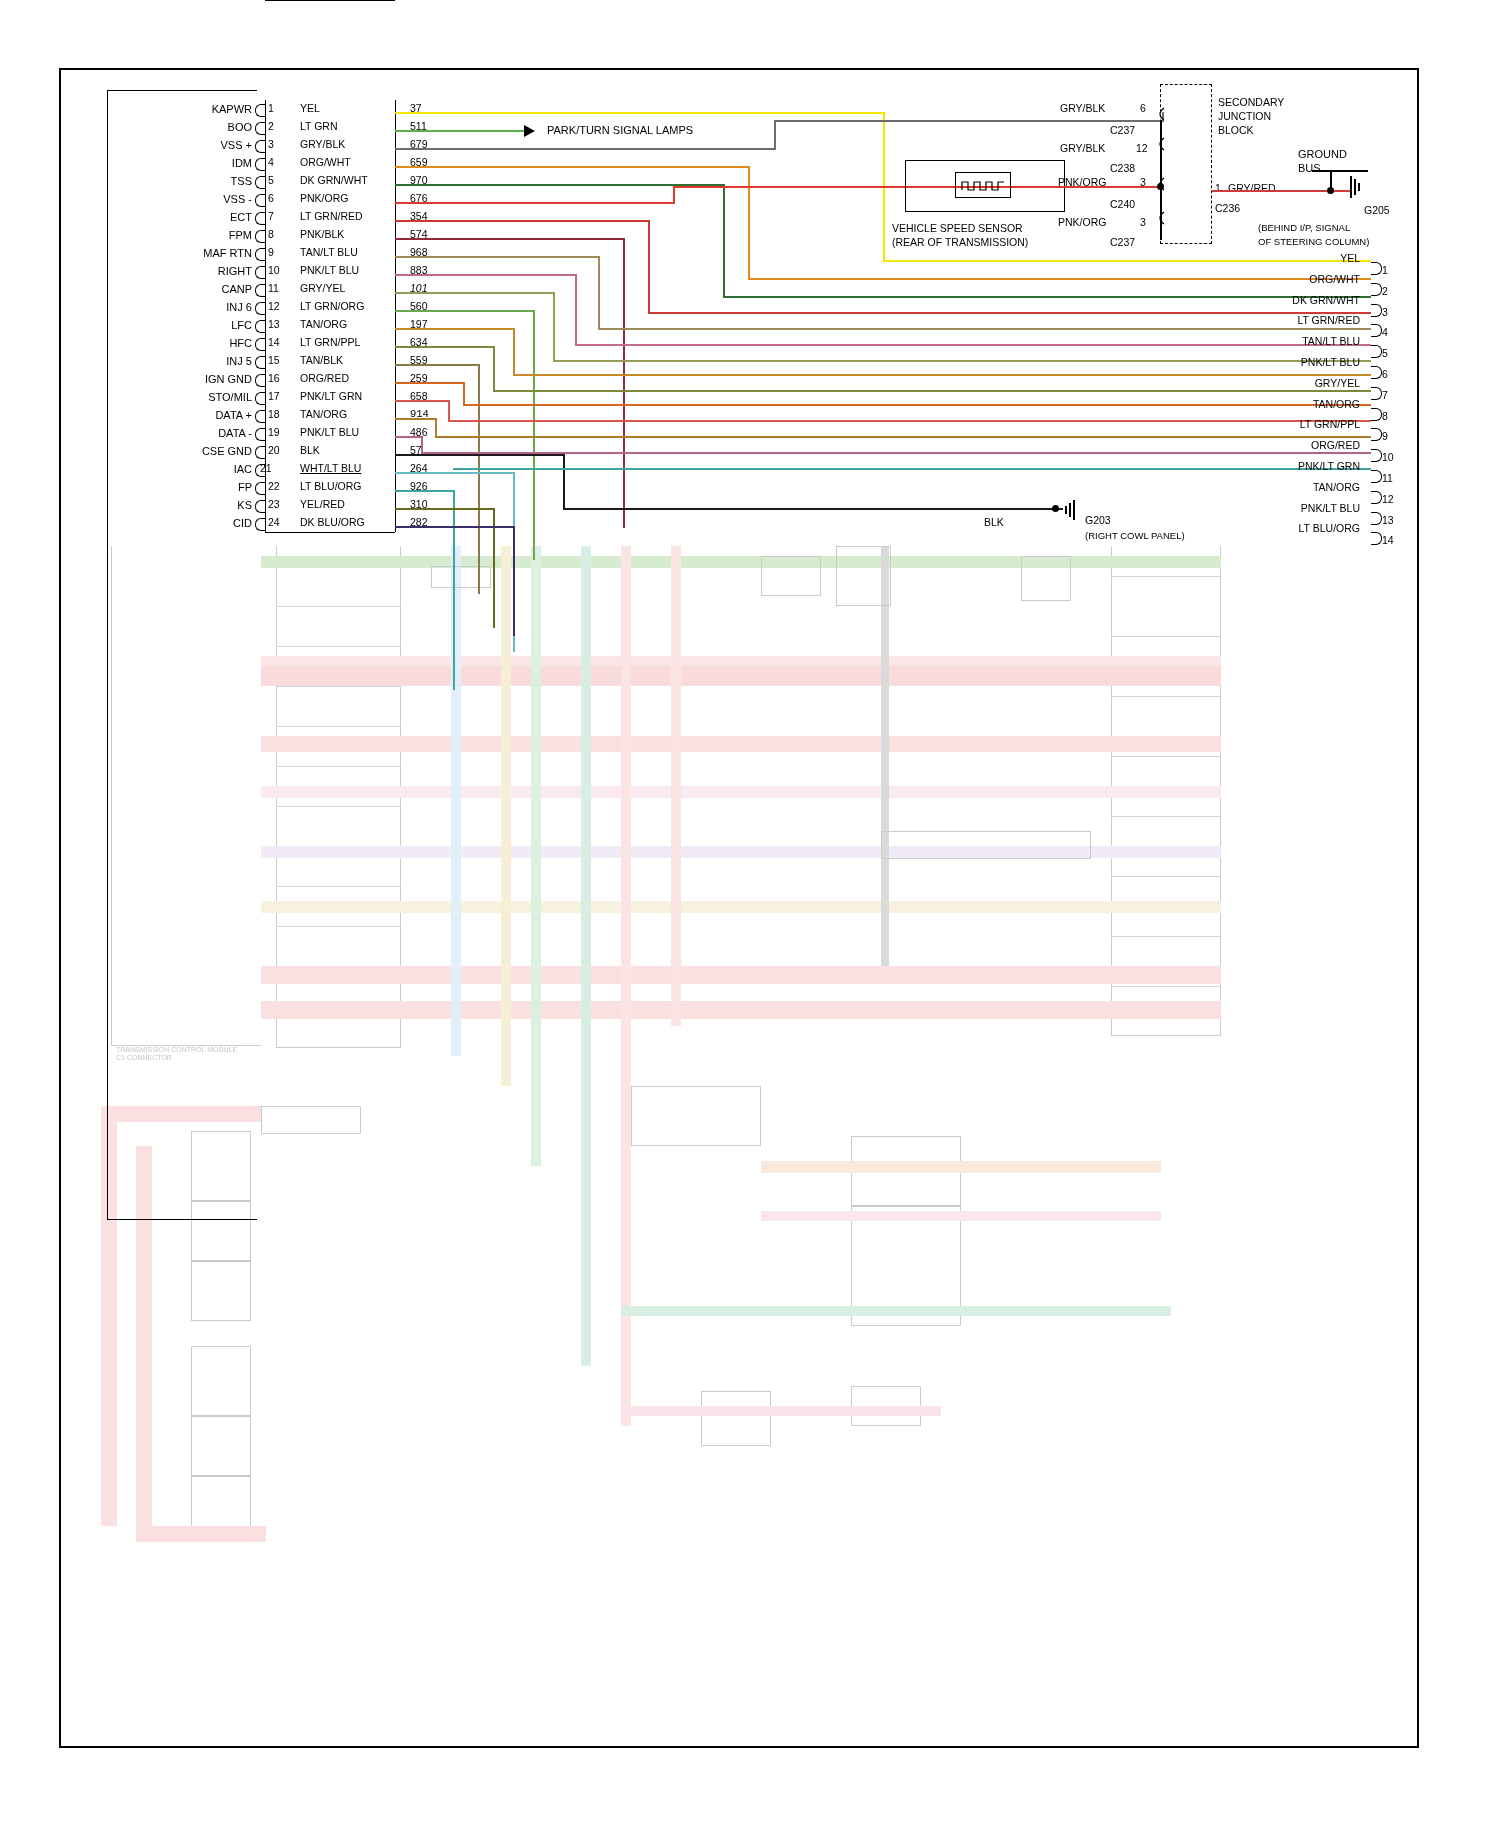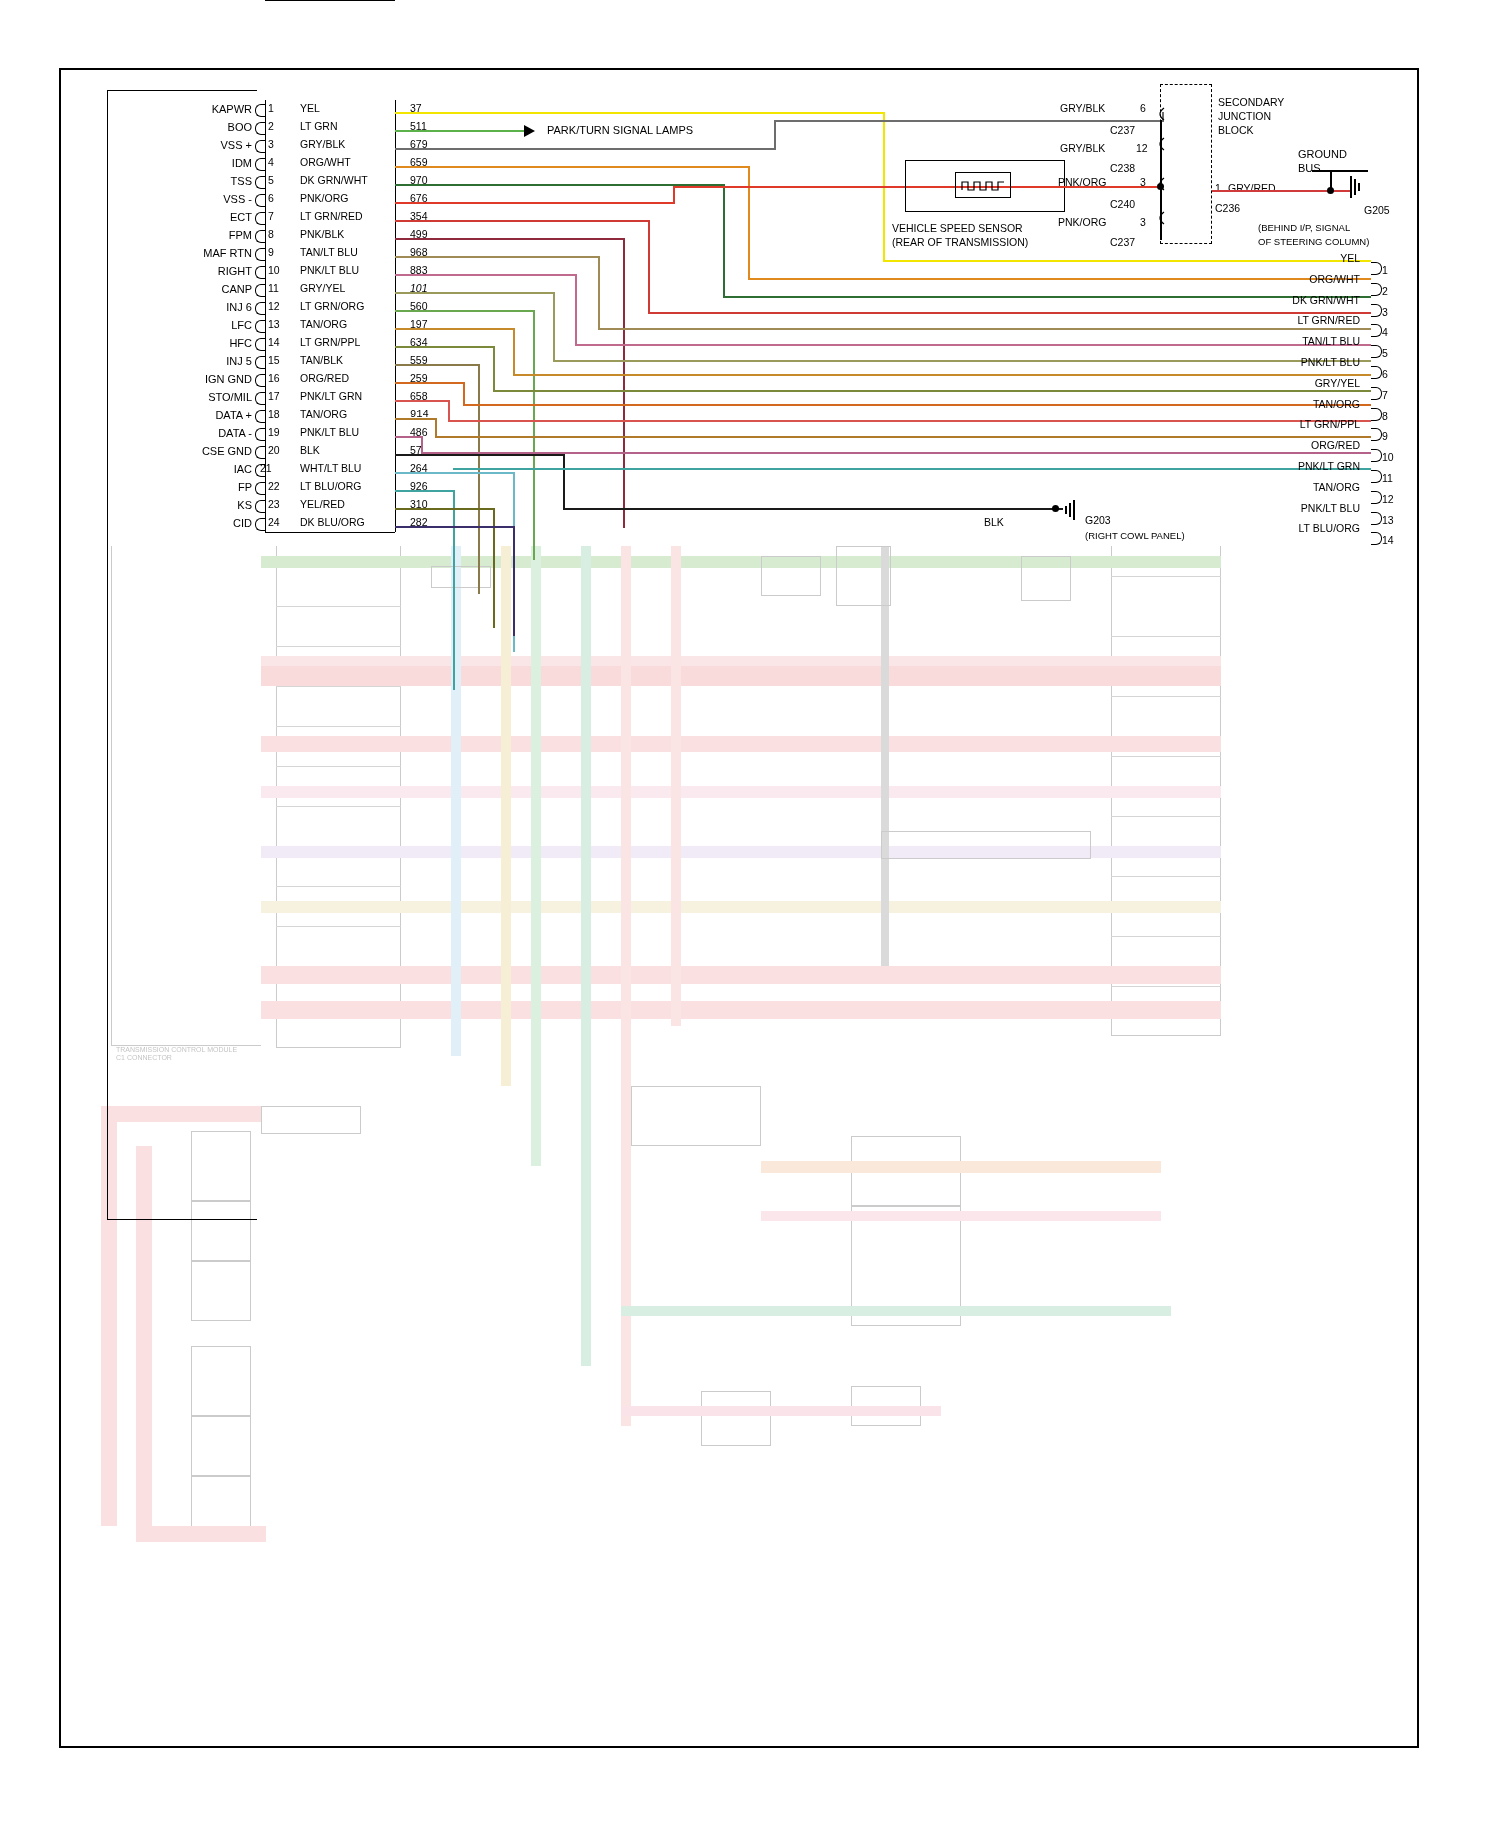--- a/index.html
+++ b/index.html
@@ -191,21 +191,21 @@
       <div class="txt" style="left: 410px; top: 192px;">676</div>
       <div style="position: absolute; left: 255px; top: 194px; width: 10px; height: 11px; border-top: 1px solid rgb(0, 0, 0); border-bottom: 1px solid rgb(0, 0, 0); border-left: 1px solid rgb(0, 0, 0); border-image: initial; border-right: none; border-radius: 6px 0px 0px 6px;"></div>
       <div style="position: absolute; left: 265px; top: 0px; width: 130px; height: 1px; background: rgb(0, 0, 0);"></div>
       <div class="txt" style="left: 268px; top: 210px;">7</div>
       <div class="txt" style="left: 300px; top: 210px;">LT GRN/RED</div>
       <div class="txt" style="left: 410px; top: 210px;">354</div>
       <div style="position: absolute; left: 255px; top: 212px; width: 10px; height: 11px; border-top: 1px solid rgb(0, 0, 0); border-bottom: 1px solid rgb(0, 0, 0); border-left: 1px solid rgb(0, 0, 0); border-image: initial; border-right: none; border-radius: 6px 0px 0px 6px;"></div>
       <div style="position: absolute; left: 265px; top: 0px; width: 130px; height: 1px; background: rgb(0, 0, 0);"></div>
       <div class="txt" style="left: 268px; top: 228px;">8</div>
       <div class="txt" style="left: 300px; top: 228px;">PNK/BLK</div>
-      <div class="txt" style="left: 410px; top: 228px;">499</div>
+      <div class="txt" style="left: 410px; top: 228px;">574</div>
       <div style="position: absolute; left: 255px; top: 230px; width: 10px; height: 11px; border-top: 1px solid rgb(0, 0, 0); border-bottom: 1px solid rgb(0, 0, 0); border-left: 1px solid rgb(0, 0, 0); border-image: initial; border-right: none; border-radius: 6px 0px 0px 6px;"></div>
       <div style="position: absolute; left: 265px; top: 0px; width: 130px; height: 1px; background: rgb(0, 0, 0);"></div>
       <div class="txt" style="left: 268px; top: 246px;">9</div>
       <div class="txt" style="left: 300px; top: 246px;">TAN/LT BLU</div>
       <div class="txt" style="left: 410px; top: 246px;">968</div>
       <div style="position: absolute; left: 255px; top: 248px; width: 10px; height: 11px; border-top: 1px solid rgb(0, 0, 0); border-bottom: 1px solid rgb(0, 0, 0); border-left: 1px solid rgb(0, 0, 0); border-image: initial; border-right: none; border-radius: 6px 0px 0px 6px;"></div>
       <div style="position: absolute; left: 265px; top: 0px; width: 130px; height: 1px; background: rgb(0, 0, 0);"></div>
       <div class="txt" style="left: 268px; top: 264px;">10</div>
       <div class="txt" style="left: 300px; top: 264px;">PNK/LT BLU</div>
       <div class="txt" style="left: 410px; top: 264px;">883</div>
@@ -255,21 +255,21 @@
       <div class="txt" style="left: 300px; top: 426px;">PNK/LT BLU</div>
       <div class="txt" style="left: 410px; top: 426px;">486</div>
       <div style="position: absolute; left: 255px; top: 428px; width: 10px; height: 11px; border-top: 1px solid rgb(0, 0, 0); border-bottom: 1px solid rgb(0, 0, 0); border-left: 1px solid rgb(0, 0, 0); border-image: initial; border-right: none; border-radius: 6px 0px 0px 6px;"></div>
       <div style="position: absolute; left: 265px; top: 0px; width: 130px; height: 1px; background: rgb(0, 0, 0);"></div>
       <div class="txt" style="left: 268px; top: 444px;">20</div>
       <div class="txt" style="left: 300px; top: 444px;">BLK</div>
       <div class="txt" style="left: 410px; top: 444px;">57</div>
       <div style="position: absolute; left: 255px; top: 446px; width: 10px; height: 11px; border-top: 1px solid rgb(0, 0, 0); border-bottom: 1px solid rgb(0, 0, 0); border-left: 1px solid rgb(0, 0, 0); border-image: initial; border-right: none; border-radius: 6px 0px 0px 6px;"></div>
       <div style="position: absolute; left: 265px; top: 0px; width: 130px; height: 1px; background: rgb(0, 0, 0);"></div>
       <div class="txt" style="left: 260px; top: 462px;">21</div>
-      <div class="txt" style="left: 300px; top: 462px;">WHT/LT BLU</div>
+      <div class="txt" style="left: 300px; top: 462px; text-decoration: underline;">WHT/LT BLU</div>
       <div class="txt" style="left: 410px; top: 462px;">264</div>
       <div style="position: absolute; left: 255px; top: 464px; width: 10px; height: 11px; border-top: 1px solid rgb(0, 0, 0); border-bottom: 1px solid rgb(0, 0, 0); border-left: 1px solid rgb(0, 0, 0); border-image: initial; border-right: none; border-radius: 6px 0px 0px 6px;"></div>
       <div style="position: absolute; left: 265px; top: 0px; width: 130px; height: 1px; background: rgb(0, 0, 0);"></div>
       <div class="txt" style="left: 268px; top: 480px;">22</div>
       <div class="txt" style="left: 300px; top: 480px;">LT BLU/ORG</div>
       <div class="txt" style="left: 410px; top: 480px;">926</div>
       <div style="position: absolute; left: 255px; top: 482px; width: 10px; height: 11px; border-top: 1px solid rgb(0, 0, 0); border-bottom: 1px solid rgb(0, 0, 0); border-left: 1px solid rgb(0, 0, 0); border-image: initial; border-right: none; border-radius: 6px 0px 0px 6px;"></div>
       <div style="position: absolute; left: 265px; top: 0px; width: 130px; height: 1px; background: rgb(0, 0, 0);"></div>
       <div class="txt" style="left: 268px; top: 498px;">23</div>
       <div class="txt" style="left: 300px; top: 498px;">YEL/RED</div>

